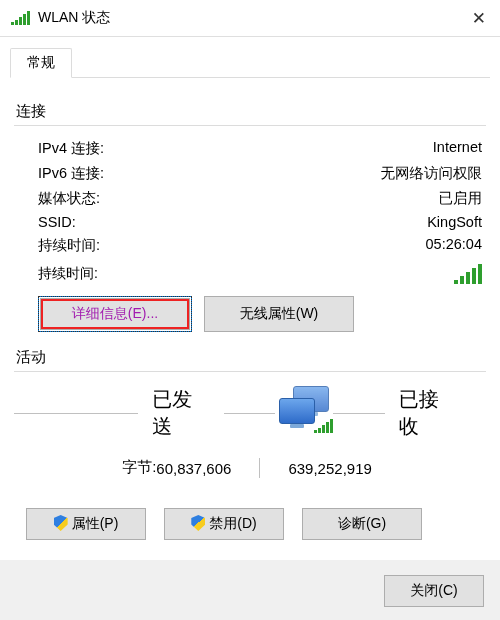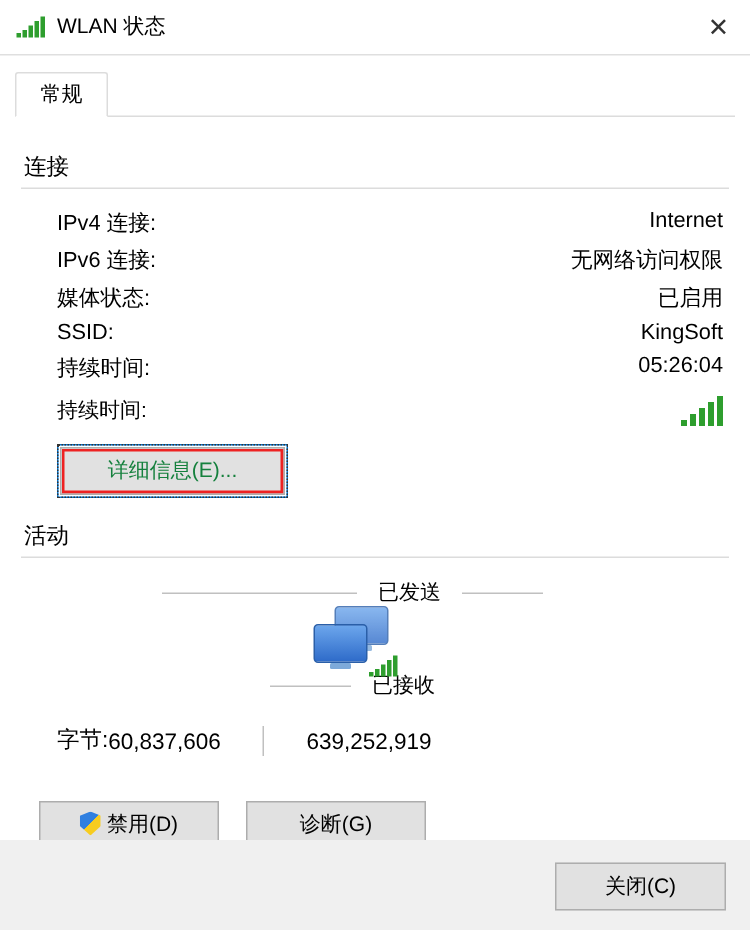--- a/index.html
+++ b/index.html
@@ -113,40 +113,38 @@
     font-family: inherit;
     cursor: default;
     text-align: center;
   }
   .win-btn.wide { width: 150px; }
   .win-btn.med  { width: 120px; }
   .highlight-red {
     outline: 2px solid #e22;
     outline-offset: -1px;
     box-shadow: inset 0 0 0 2px #e22;
-    color: #15803d;
+    color: #a21caf;
   }
   .focus-dotted {
     outline: 1px dotted #333;
     outline-offset: 1px;
   }
   .details-wrap {
     border: 1px solid #0078d7;
     padding: 1px;
     display: inline-block;
   }
 
   
   .activity-head {
     display: flex;
-    align-items: center;
     justify-content: space-between;
     padding: 4px 34px 4px 4px;
-    font-size: 14px;
-    flex-direction: column;
+    font-size: 20px;
   }
   .activity-head .seg {
     display: flex;
     align-items: center;
     gap: 14px;
   }
   .hline {
     display: inline-block;
     height: 1px;
     background: #c0c0c0;
@@ -182,21 +180,21 @@
   .mon.back { left: 18px; top: 0; opacity: .8; }
   .mon.front { left: 4px; top: 12px; }
   .net-icon .bars.small {
     position: absolute;
     right: 0px;
     bottom: -3px;
   }
 
   .bytes-row {
     display: flex;
-    justify-content: flex-start;
+    justify-content: center;
     padding: 14px 34px 12px 28px;
     font-size: 15px;
   }
   .bytes-row .mid {
     display: flex;
     align-items: center;
     gap: 28px;
   }
   .vline {
     width: 1px;
@@ -306,20 +304,21 @@
           <span class="b3"></span>
           <span class="b4"></span>
           <span class="b5"></span>
       </span>
     </div>
 
     <div class="button-row">
       <span class="details-wrap">
         <button class="win-btn wide highlight-red focus-dotted">详细信息(E)...</button>
       </span>
+      <button class="win-btn wide">无线属性(W)</button>
     </div>
 
     <div class="section-label">活动</div>
     <hr class="section-line">
 
     <div class="activity-head">
       <span class="seg">
         <span class="hline l1"></span>
         <span>已发送</span>
         <span class="hline l2"></span>
@@ -345,24 +344,27 @@
       <span>字节:</span>
       <span class="mid">
         <span>60,837,606</span>
         <span class="vline"></span>
         <span>639,252,919</span>
       </span>
     </div>
 
     <div class="bottom-row">
       <button class="win-btn med">
+        <span class="shield"></span><span>属性(P)</span>
+      </button>
+      <button class="win-btn med">
         <span class="shield"></span><span>禁用(D)</span>
       </button>
       <button class="win-btn med">诊断(G)</button>
     </div>
 
   </div>
 
   <div class="footer">
-    <button class="win-btn" style="width:114px">关闭(C)</button>
+    <button class="win-btn" style="width:100px">关闭(C)</button>
   </div>
 
 </div>
 
 </body></html>

